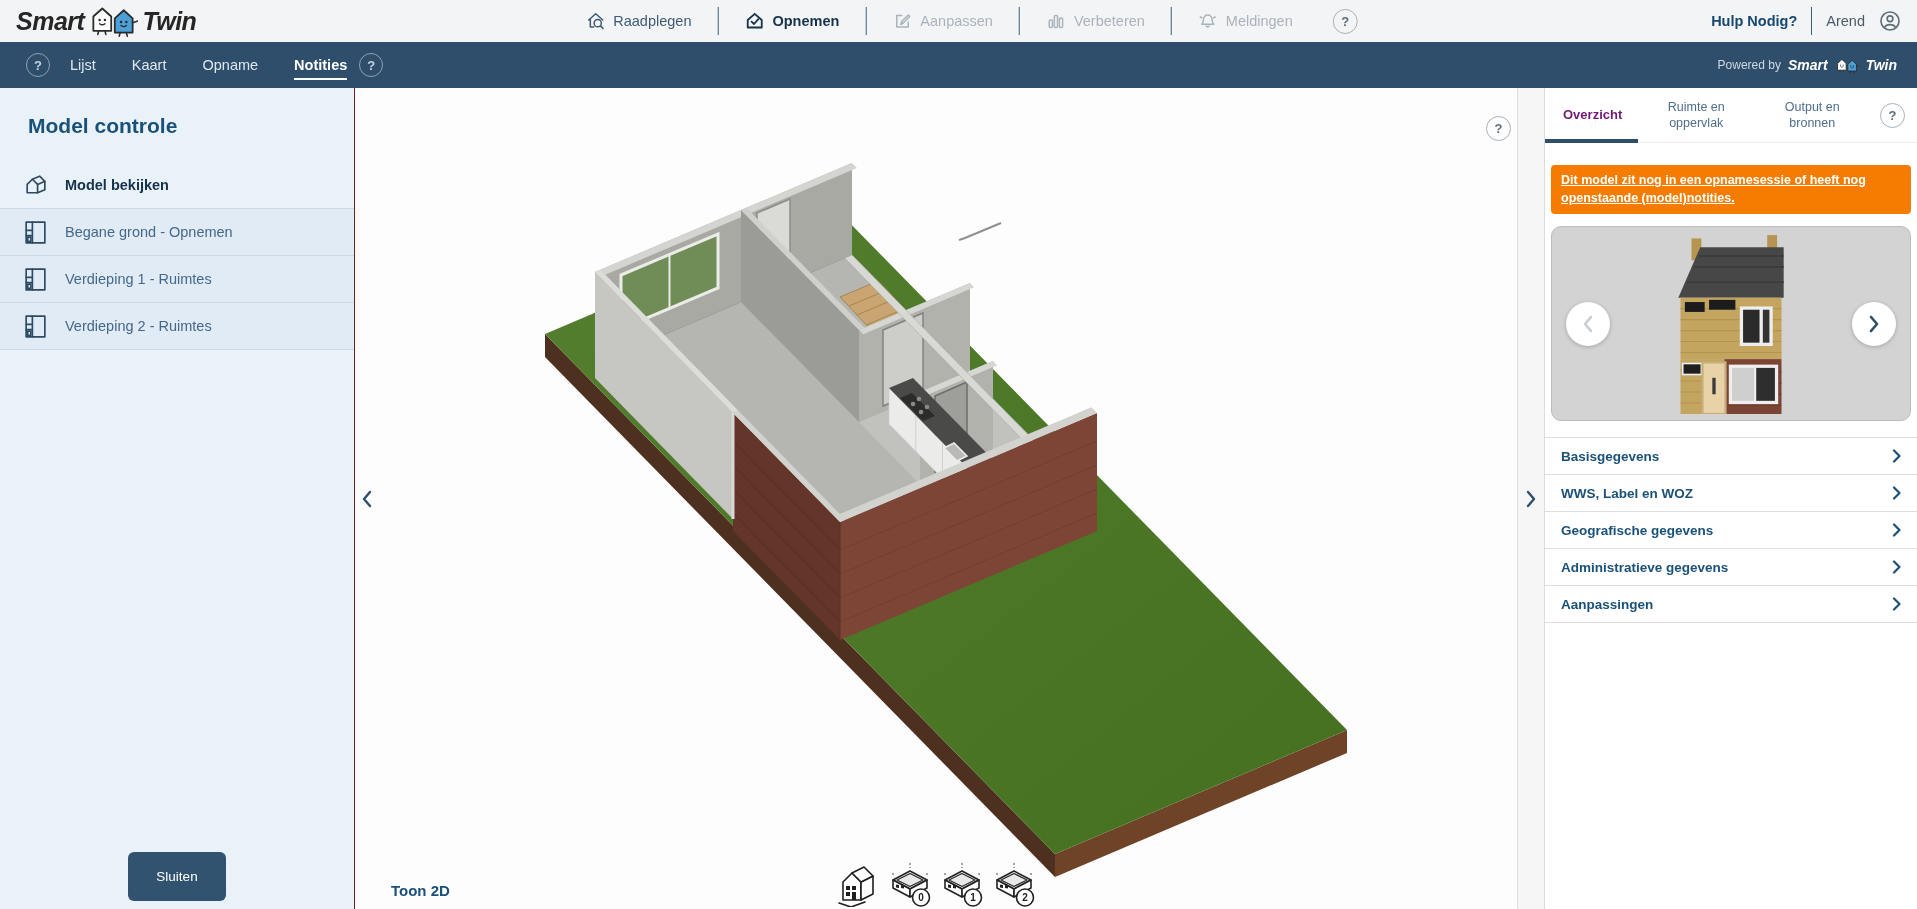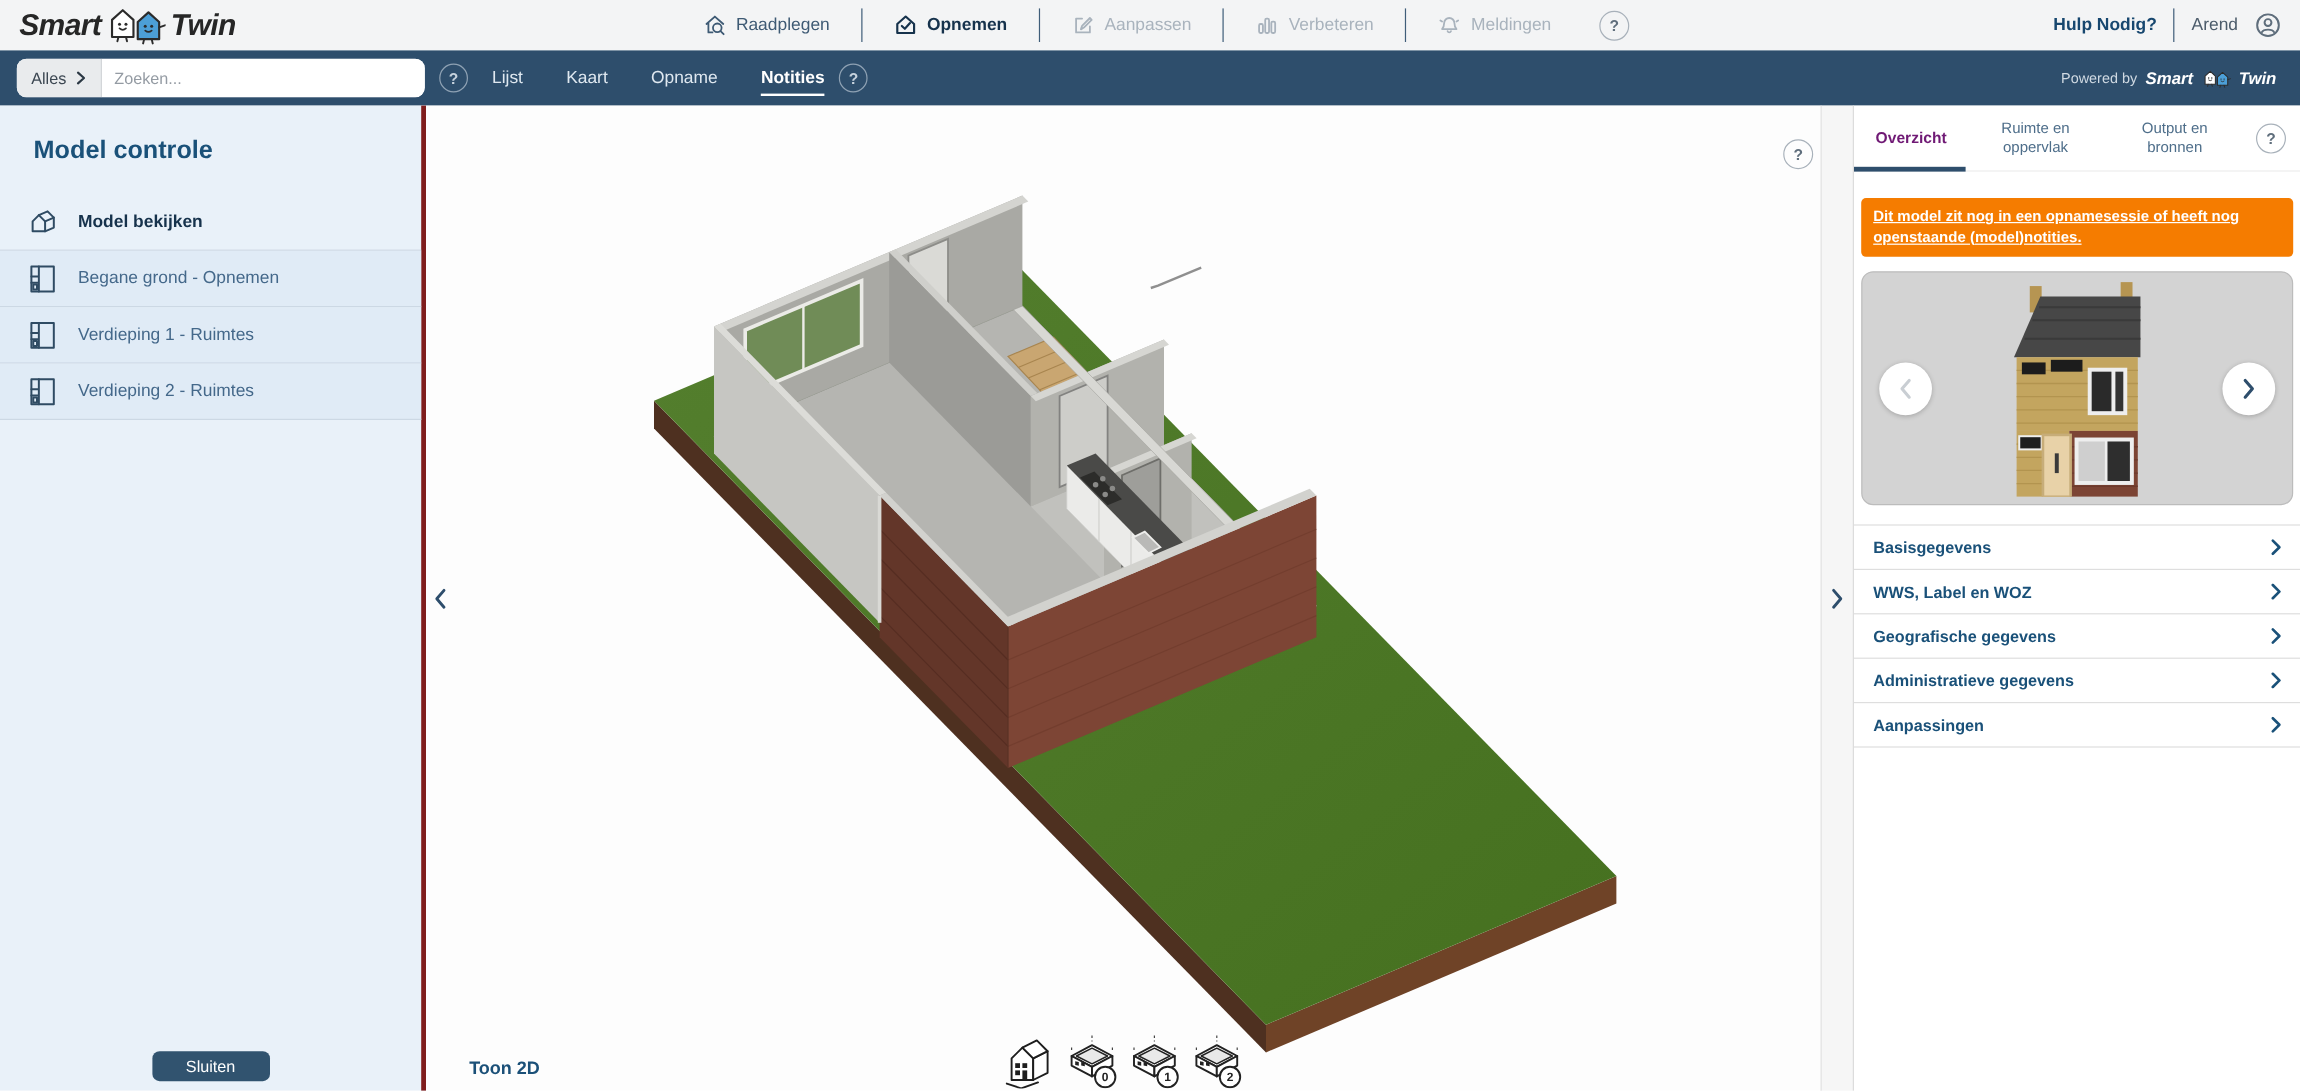--- a/index.html
+++ b/index.html
@@ -38,29 +38,29 @@
   .vtab{font-size:14.5px;color:#dfe8f0;cursor:pointer;position:relative;padding:4px 0;}
   .vtab.active{color:#fff;font-weight:bold;}
   .vtab.active::after{content:"";position:absolute;left:0;right:0;bottom:-3px;height:2px;background:#fff;}
   .powered{margin-left:auto;display:flex;align-items:center;gap:7px;color:#cfd9e2;font-size:12px;margin-right:6px;}
   .powered .brand{color:#fff;font-weight:bold;font-style:italic;font-size:14px;}
 
   
   .content{position:absolute;top:88px;left:0;right:0;bottom:0;display:flex;}
 
   
-  .sidebar{width:355px;flex:0 0 355px;background:#e9f1f9;border-right:4px solid #7f1d1d;position:relative;box-sizing:border-box;}
+  .sidebar{width:355px;flex:0 0 355px;background:#e9f1f9;border-right:1px solid #7f1d1d;position:relative;box-sizing:border-box;}
   .side-title{margin:26px 0 24px 28px;font-size:21px;font-weight:bold;color:#1a5179;}
   .side-item{height:46px;display:flex;align-items:center;gap:16px;padding-left:22px;
     font-size:14.5px;color:#44688a;border-bottom:1px solid #ccd8e4;cursor:pointer;}
   .side-item .ic{color:#2f4b63;flex:0 0 auto;display:flex;}
   .side-item.active{color:#16324c;font-weight:bold;background:transparent;}
   .side-item.tinted{background:#e0ebf6;}
   .sluiten{position:absolute;bottom:8px;left:50%;transform:translateX(-50%);
-    width:98px;height:25px;background:#31536f;color:#fff;border:none;border-radius:6px;
+    width:98px;height:49px;background:#31536f;color:#fff;border:none;border-radius:6px;
     font-size:13.5px;font-family:inherit;cursor:pointer;}
 
   
   .canvas{flex:1;position:relative;background:#fdfdfd;overflow:hidden;}
   .scene{position:absolute;inset:0;width:100%;height:100%;}
   .canvas-help{position:absolute;top:28px;right:6px;background:#fdfdfd;}
   .collapse-left{position:absolute;left:6px;top:50%;transform:translateY(-50%);cursor:pointer;color:#2e4e6c;}
   .toon2d{position:absolute;left:36px;bottom:10px;font-size:15px;font-weight:bold;color:#1b5078;cursor:pointer;}
   .floor-buttons{position:absolute;bottom:2px;left:50%;transform:translateX(-50%);
     display:flex;align-items:flex-end;gap:6px;}
@@ -187,29 +187,20 @@
       <span class="username">Arend</span>
       <svg width="22" height="22" viewBox="0 0 20 20" class="icon-stroke user-ic">
         <circle cx="10" cy="10" r="8.2"></circle>
           <circle cx="10" cy="8" r="2.6"></circle>
           <path d="M5.4,15.3 c1.2,-2.6 8,-2.6 9.2,0"></path>
       </svg>
     </div>
   </header>
 
   <div class="toolbar">
-    <div class="search-box">
-      <button class="scope">
-        <span>Alles</span>
-        <svg width="9" height="12" viewBox="0 0 9 12">
-          <polyline points="2,1.5 7,6 2,10.5" fill="none" stroke="#2b3844" stroke-width="1.8" stroke-linecap="round" stroke-linejoin="round"></polyline>
-        </svg>
-      </button>
-      <input class="search-input" placeholder="Zoeken..." style="">
-    </div>
     <div class="help-circle light">?</div>
     <nav class="view-tabs">
       <div class="vtab">Lijst</div>
       <div class="vtab">Kaart</div>
       <div class="vtab">Opname</div>
       <div class="vtab active">Notities</div>
     </nav>
     <div class="help-circle light">?</div>
     <div class="powered">
       <span>Powered by</span>

